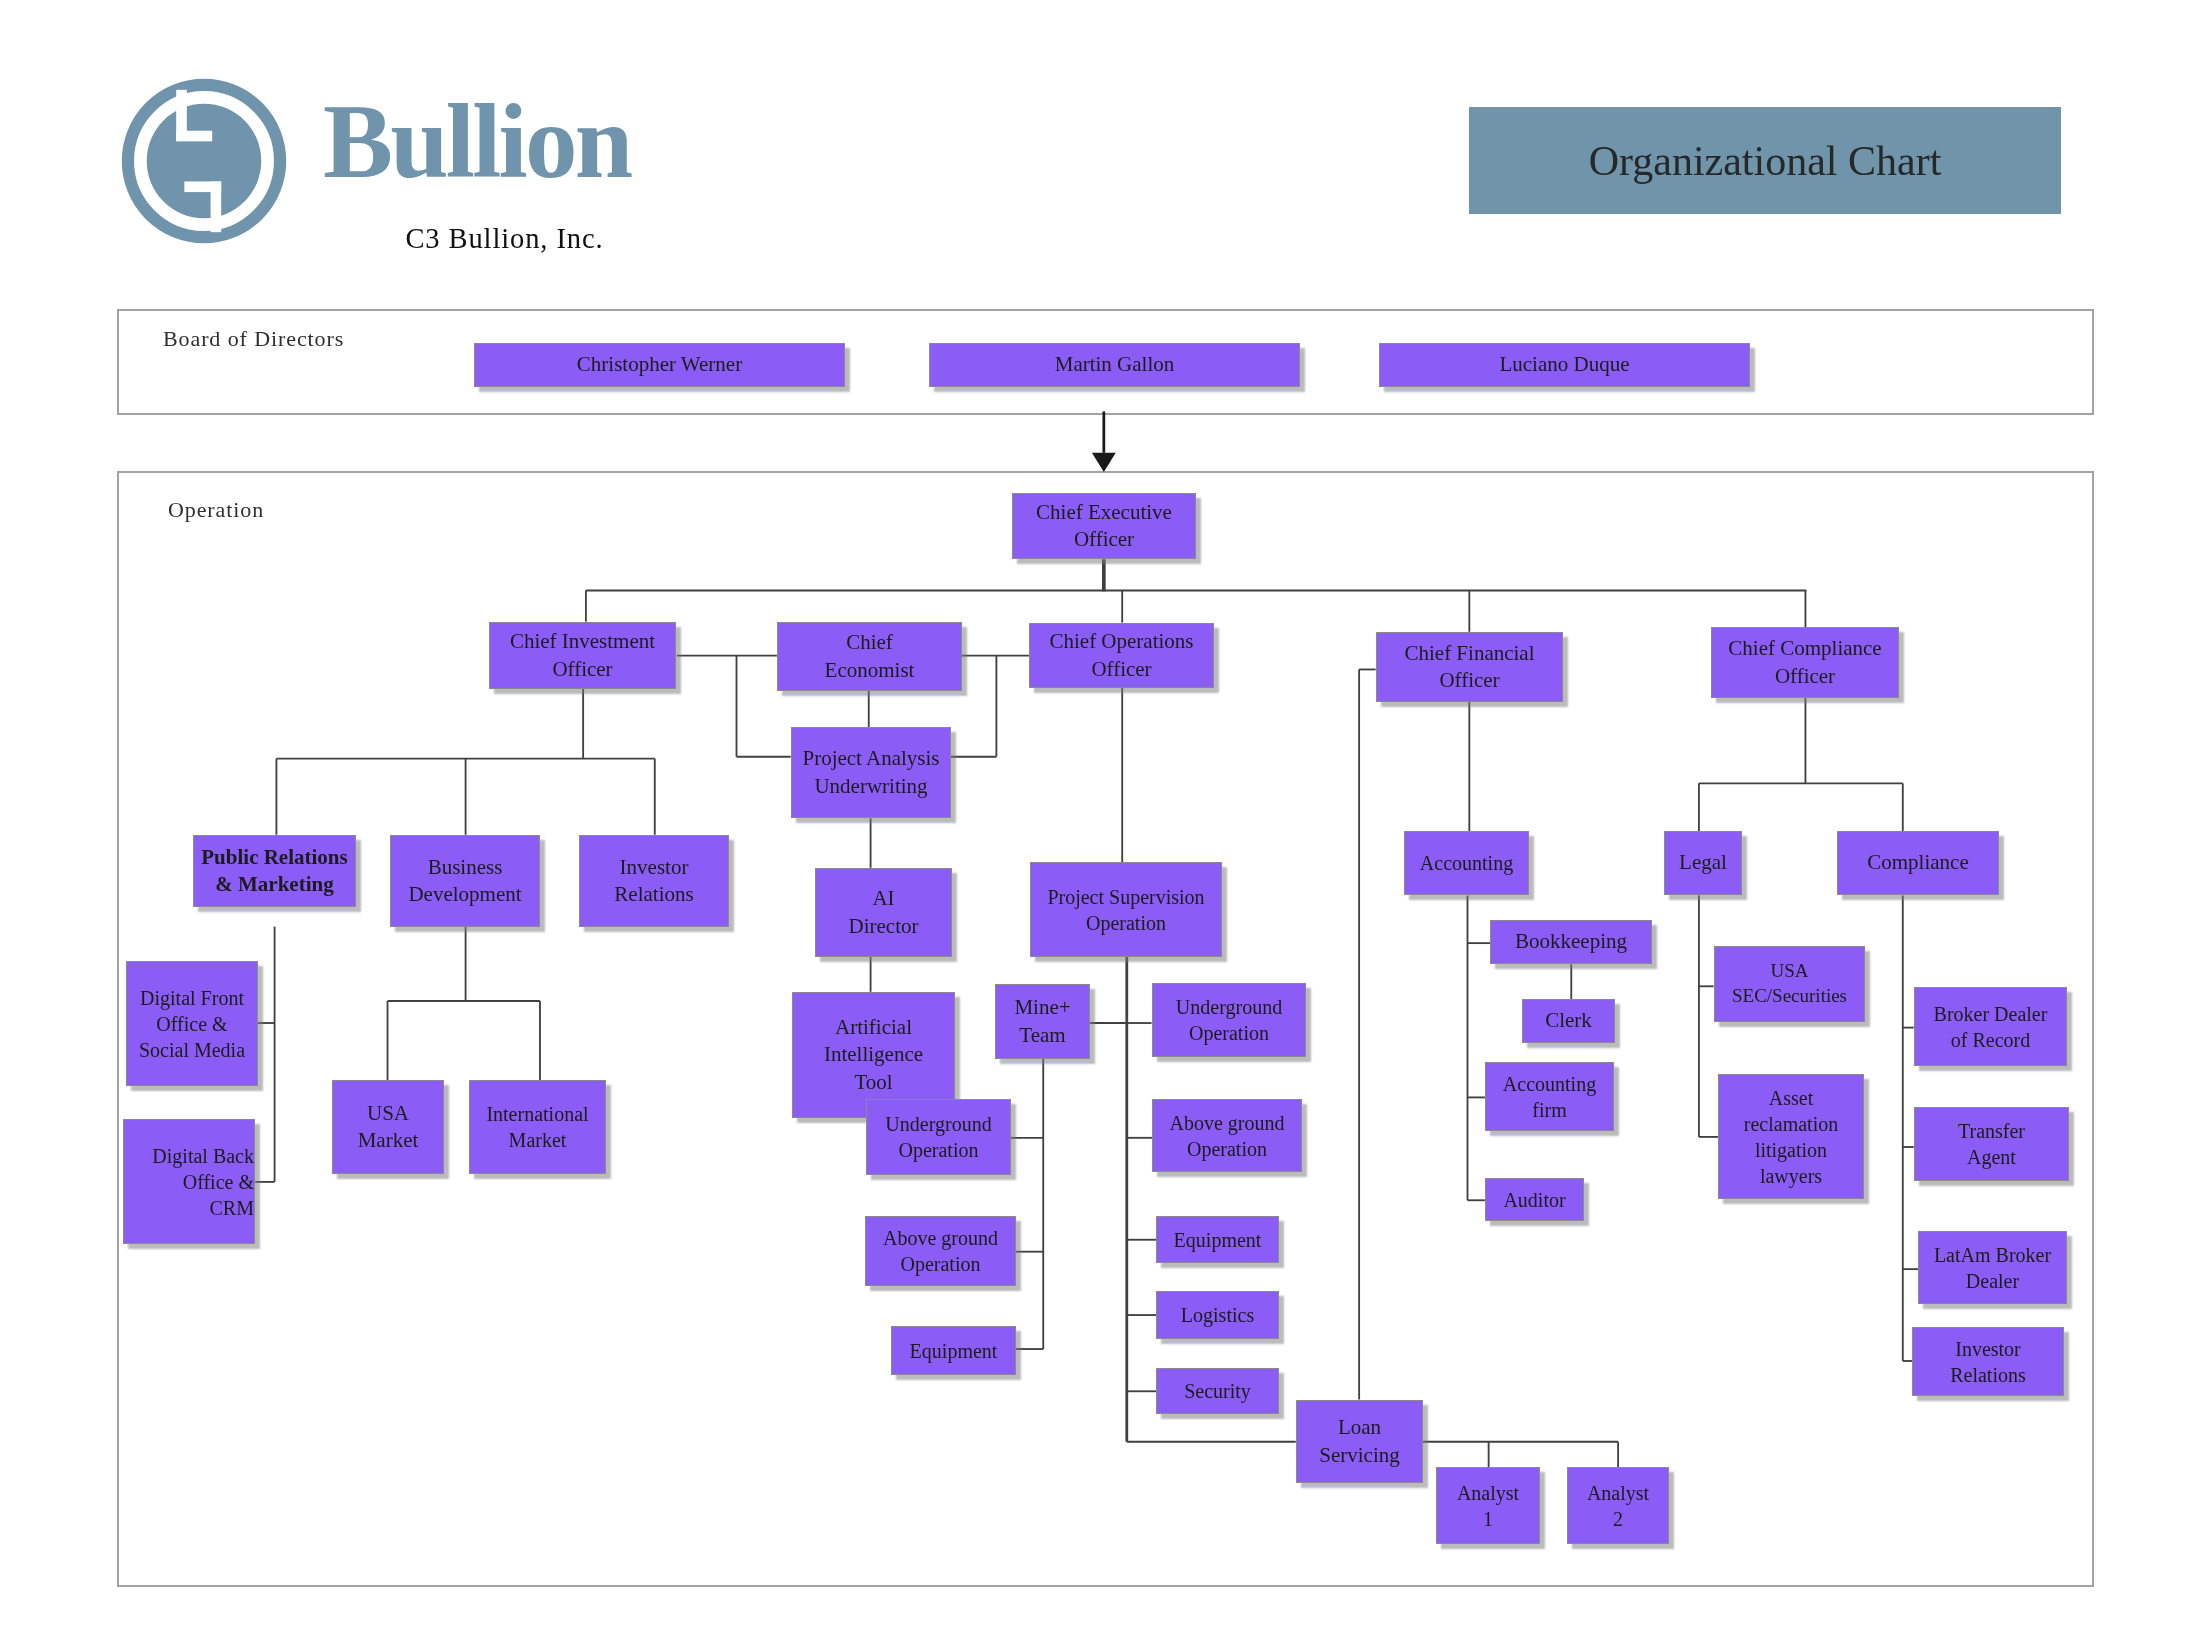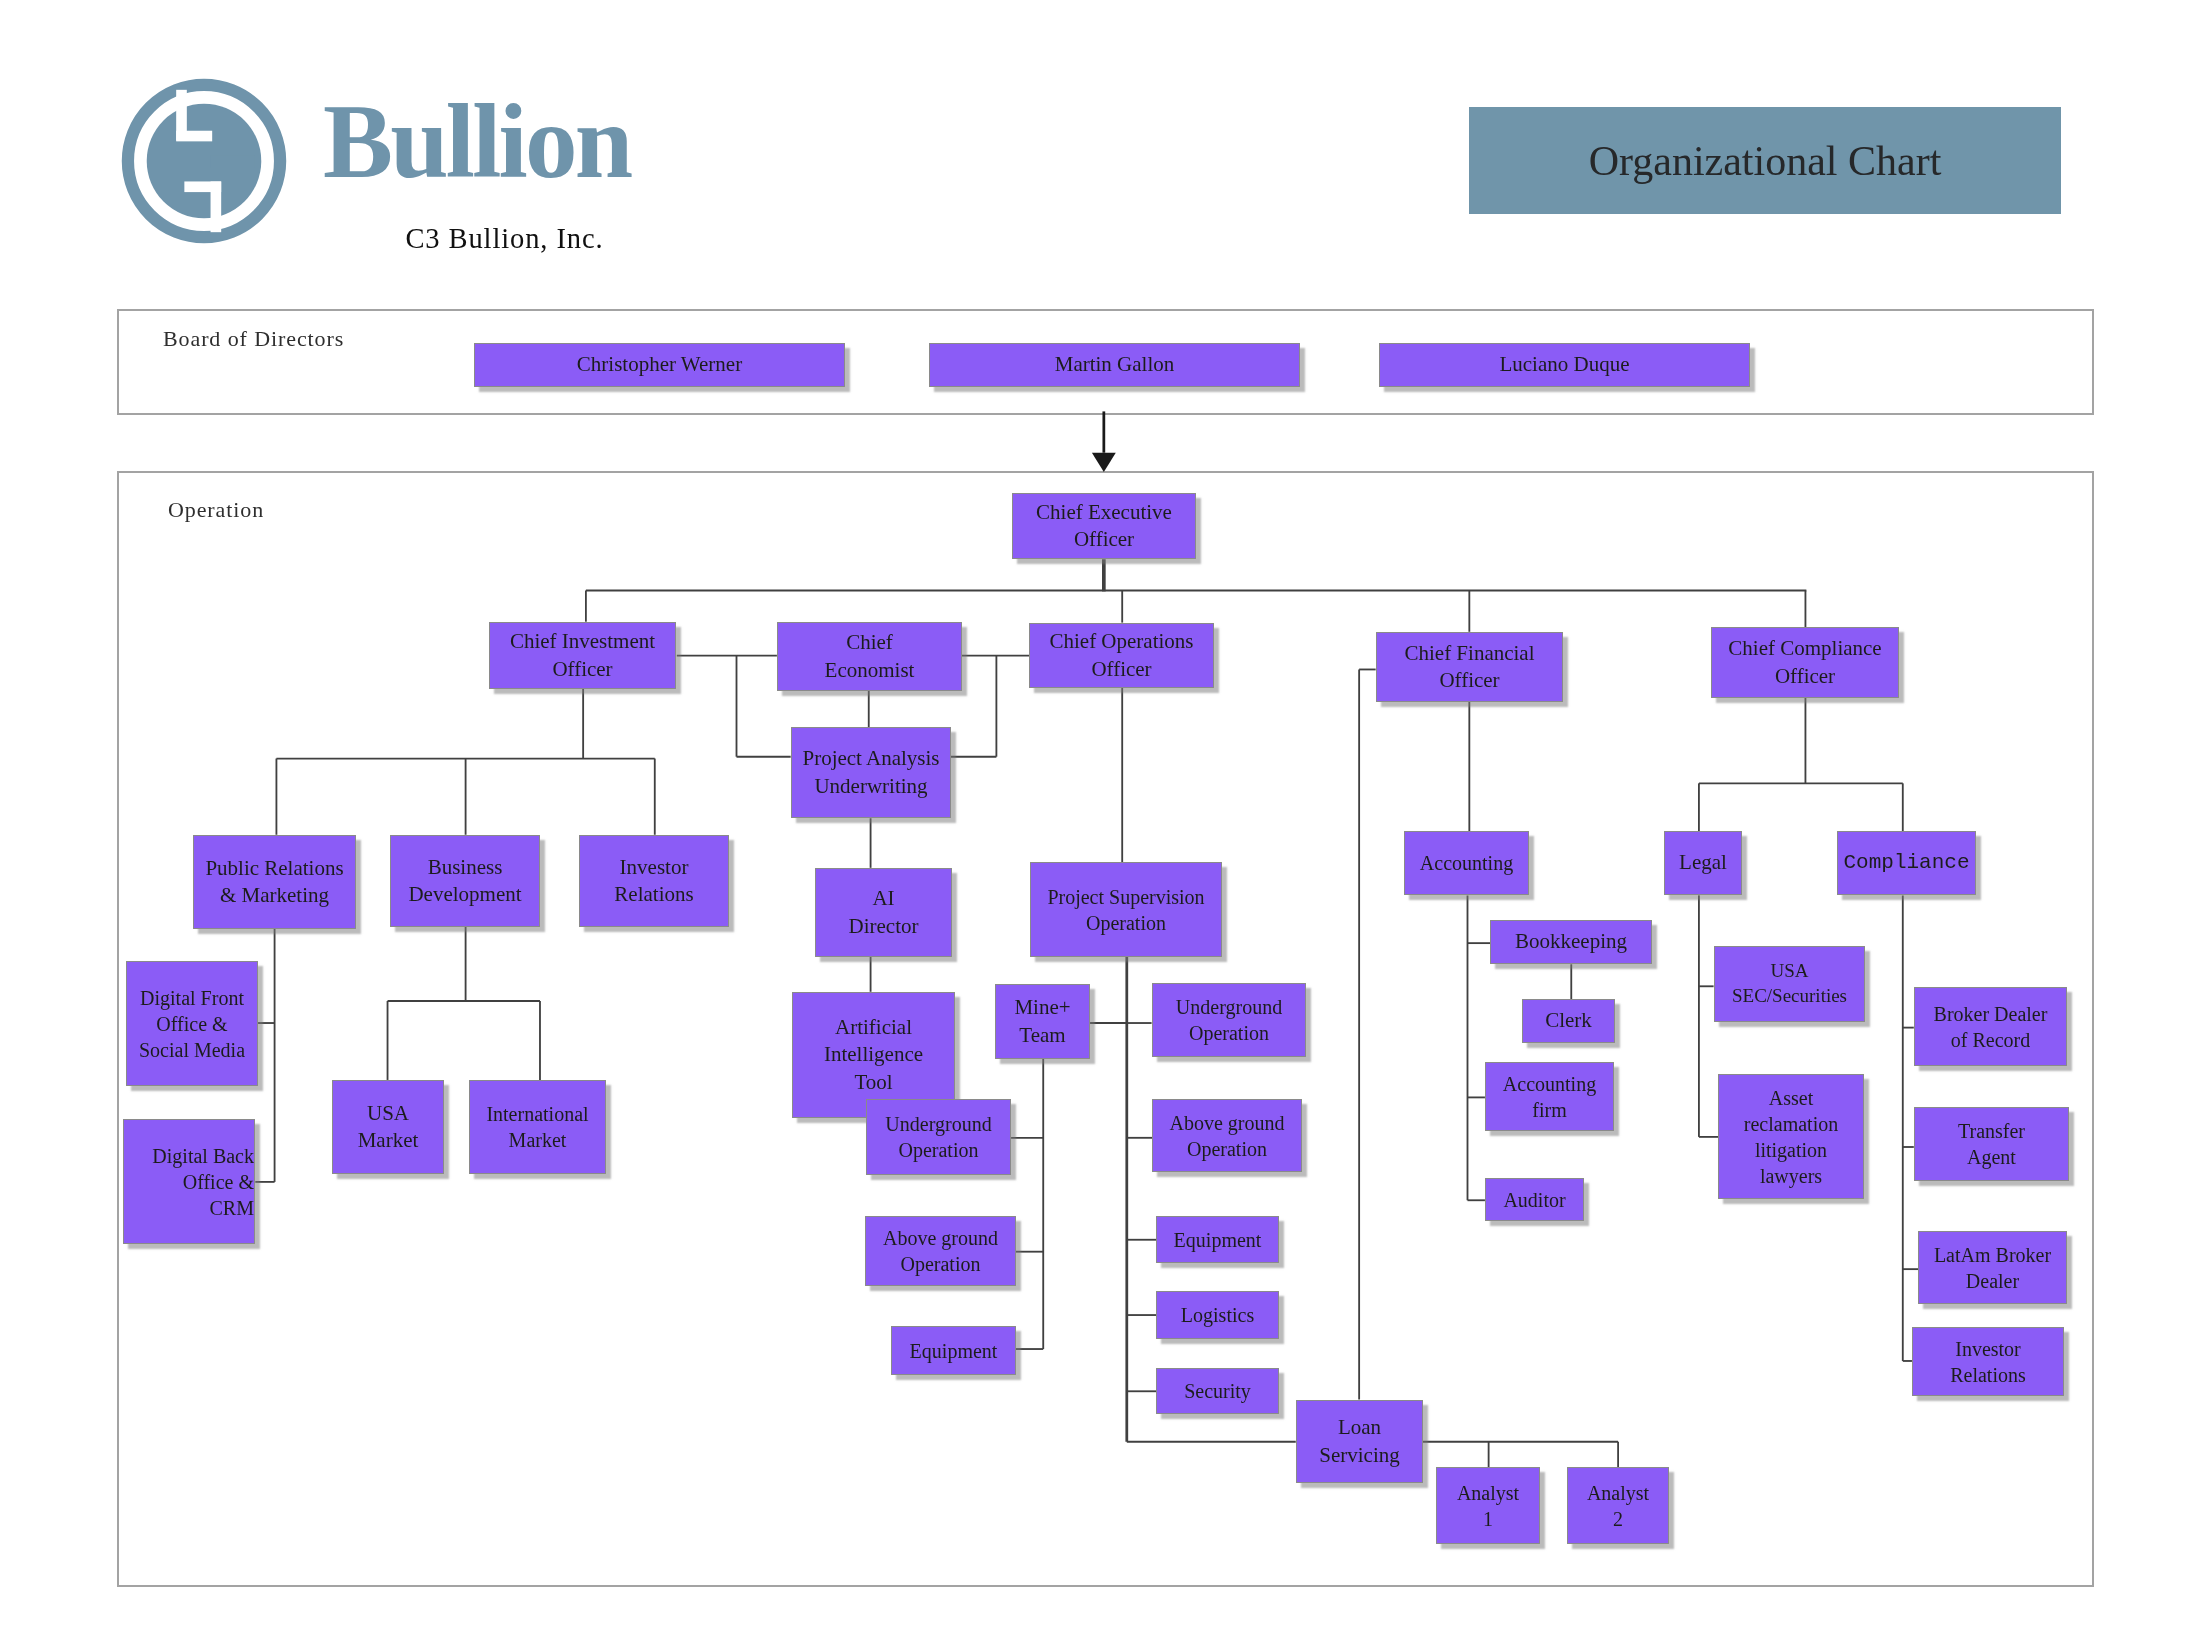--- a/index.html
+++ b/index.html
@@ -161,21 +161,21 @@
     </div>
     <div class="node" style="left: 815px; top: 868px; width: 137px; height: 89px;">
       <span>AI</span>
       <span>Director</span>
     </div>
     <div class="node" style="left: 792px; top: 992px; width: 163px; height: 126px;">
       <span>Artificial</span>
       <span>Intelligence</span>
       <span>Tool</span>
     </div>
-    <div class="node" style="left: 193px; top: 835px; width: 163px; height: 94px;">
+    <div class="node" style="left: 193px; top: 835px; width: 163px; height: 72px; font-weight: bold;">
       <span>Public Relations</span>
       <span>&amp; Marketing</span>
     </div>
     <div class="node" style="left: 390px; top: 835px; width: 150px; height: 92px;">
       <span>Business</span>
       <span>Development</span>
     </div>
     <div class="node" style="left: 579px; top: 835px; width: 150px; height: 92px;">
       <span>Investor</span>
       <span>Relations</span>
@@ -258,21 +258,21 @@
     <div class="node" style="left: 1485px; top: 1062px; width: 129px; height: 69px; font-size: 20px;">
       <span>Accounting</span>
       <span>firm</span>
     </div>
     <div class="node" style="left: 1485px; top: 1178px; width: 99px; height: 43px; font-size: 20px;">
       <span>Auditor</span>
     </div>
     <div class="node" style="left: 1664px; top: 831px; width: 78px; height: 64px;">
       <span>Legal</span>
     </div>
-    <div class="node" style="left: 1837px; top: 831px; width: 139px; height: 64px; font-family: Liberation Mono, monospace;">
+    <div class="node" style="left: 1837px; top: 831px; width: 162px; height: 64px;">
       <span>Compliance</span>
     </div>
     <div class="node" style="left: 1714px; top: 946px; width: 151px; height: 76px; font-size: 19px;">
       <span>USA</span>
       <span>SEC/Securities</span>
     </div>
     <div class="node" style="left: 1718px; top: 1074px; width: 146px; height: 125px; font-size: 20px;">
       <span>Asset</span>
       <span>reclamation</span>
       <span>litigation</span>

